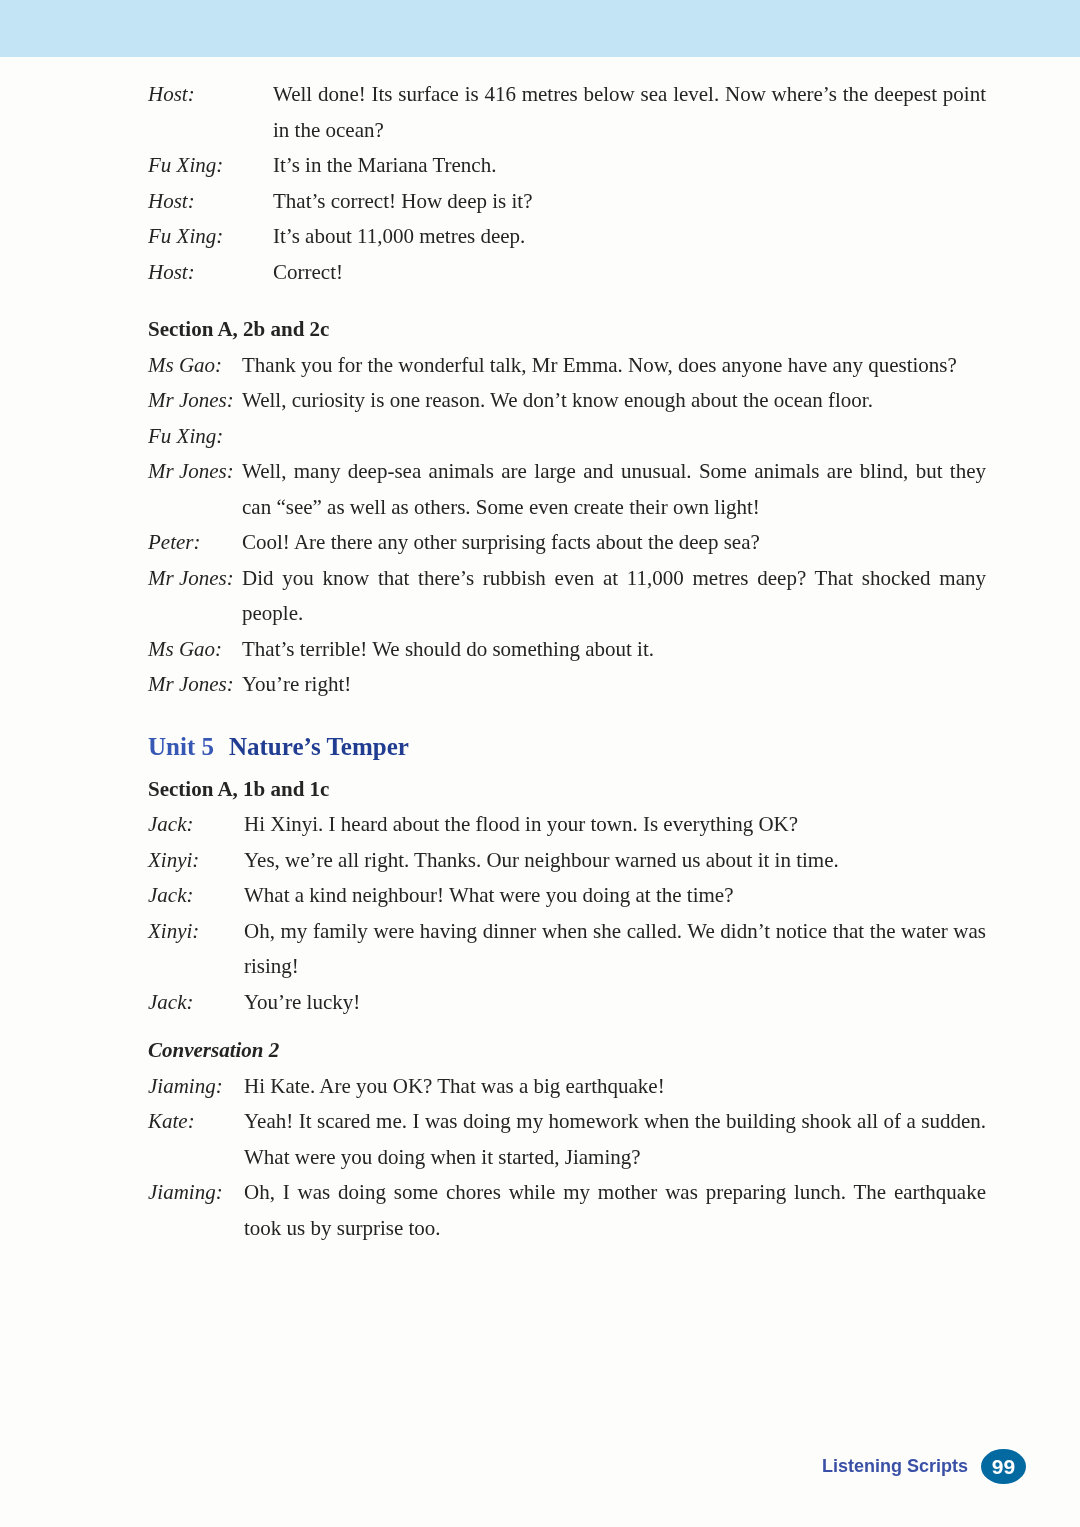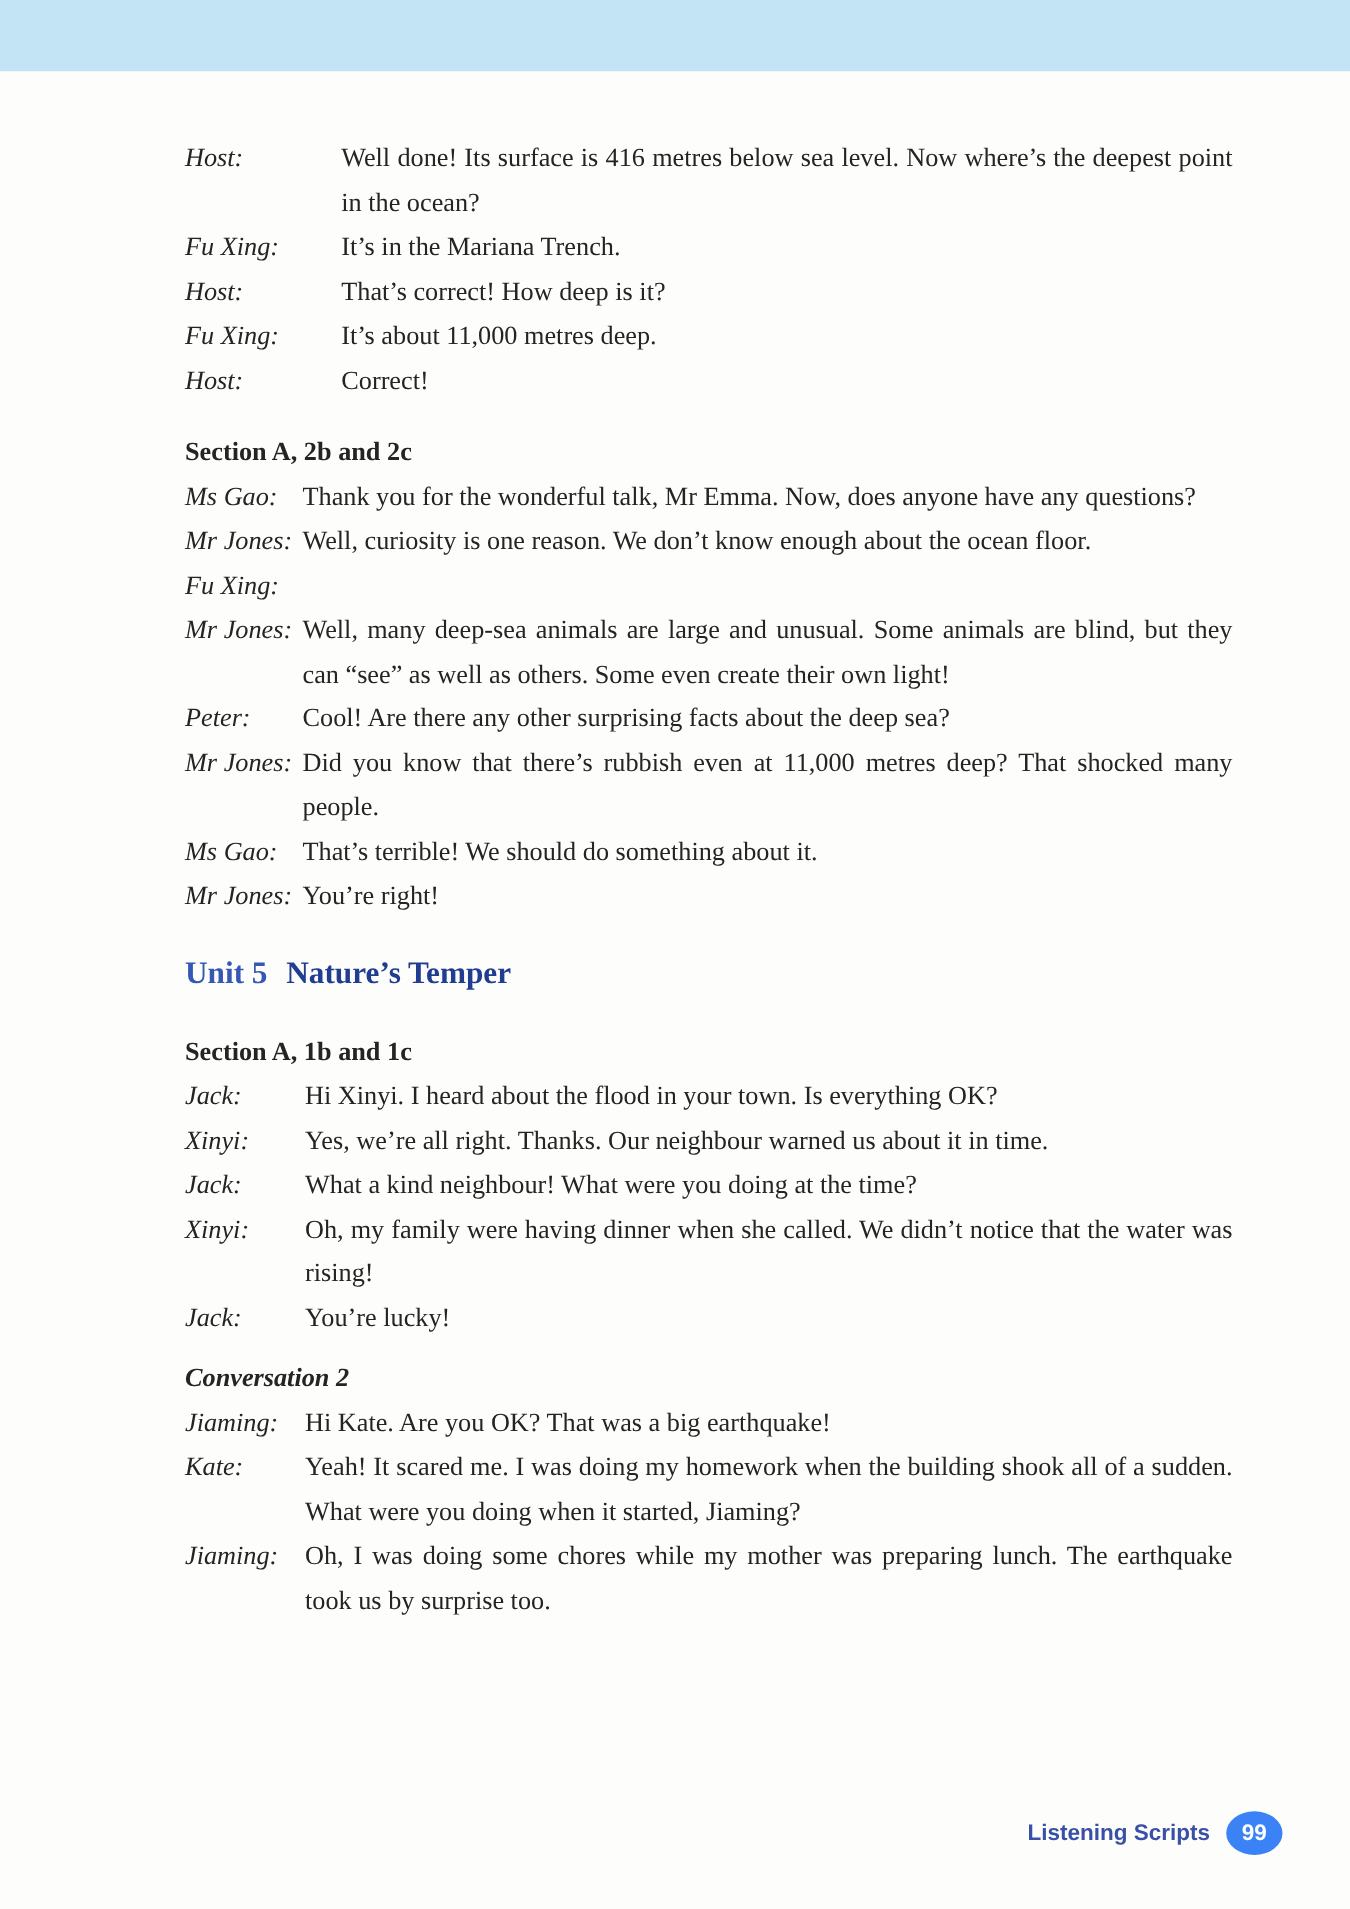--- a/index.html
+++ b/index.html
@@ -14,21 +14,21 @@
   }
   .top-band {
     position: absolute;
     top: 0; left: 0;
     width: 1080px;
     height: 57px;
     background: #c3e4f5;
   }
   .content {
     position: absolute;
-    top: 71px;
+    top: 39px;
     left: 0;
     width: 1078px;
     box-sizing: border-box;
     padding: 38px 92px 0 148px;
     font-size: 21px;
     line-height: 35.5px;
   }
   .dialogue { --hang: 96px; }
   .dialogue.wide { --hang: 125px; }
   .dialogue.mid  { --hang: 94px; }
@@ -39,21 +39,21 @@
   .speaker {
     font-style: italic;
     white-space: nowrap;
   }
   .line { text-align: justify; }
   .line .ital { font-style: italic; }
   .sec-title {
     font-weight: bold;
     margin-top: 22px;
   }
-  .sec-title.second { margin-top: 28px; }
+  .sec-title.second { margin-top: 8px; }
   .unit-heading {
     margin-top: 27px;
     font-size: 25px;
     line-height: 34px;
     font-weight: bold;
   }
   .unit-num   { color: #3757b5; }
   .unit-title { color: #203d92; margin-left: 15px; }
   .conv-title {
     font-weight: bold;
@@ -71,28 +71,28 @@
   .footer-label {
     font-family: "Liberation Sans", "DejaVu Sans", sans-serif;
     font-weight: bold;
     font-size: 18px;
     color: #3a50a6;
   }
   .page-badge {
     width: 45px;
     height: 35px;
     border-radius: 50%;
-    background: #3b82f6;
+    background: #0369a1;
     color: #ffffff;
     display: flex;
     align-items: center;
     justify-content: center;
     font-family: "Liberation Sans", "DejaVu Sans", sans-serif;
     font-weight: bold;
-    font-size: 18px;
+    font-size: 21px;
   }
 </style>
 </head>
 <body>
 
 <div class="top-band"></div>
 
 <div class="content">
 
   <div class="dialogue wide">

